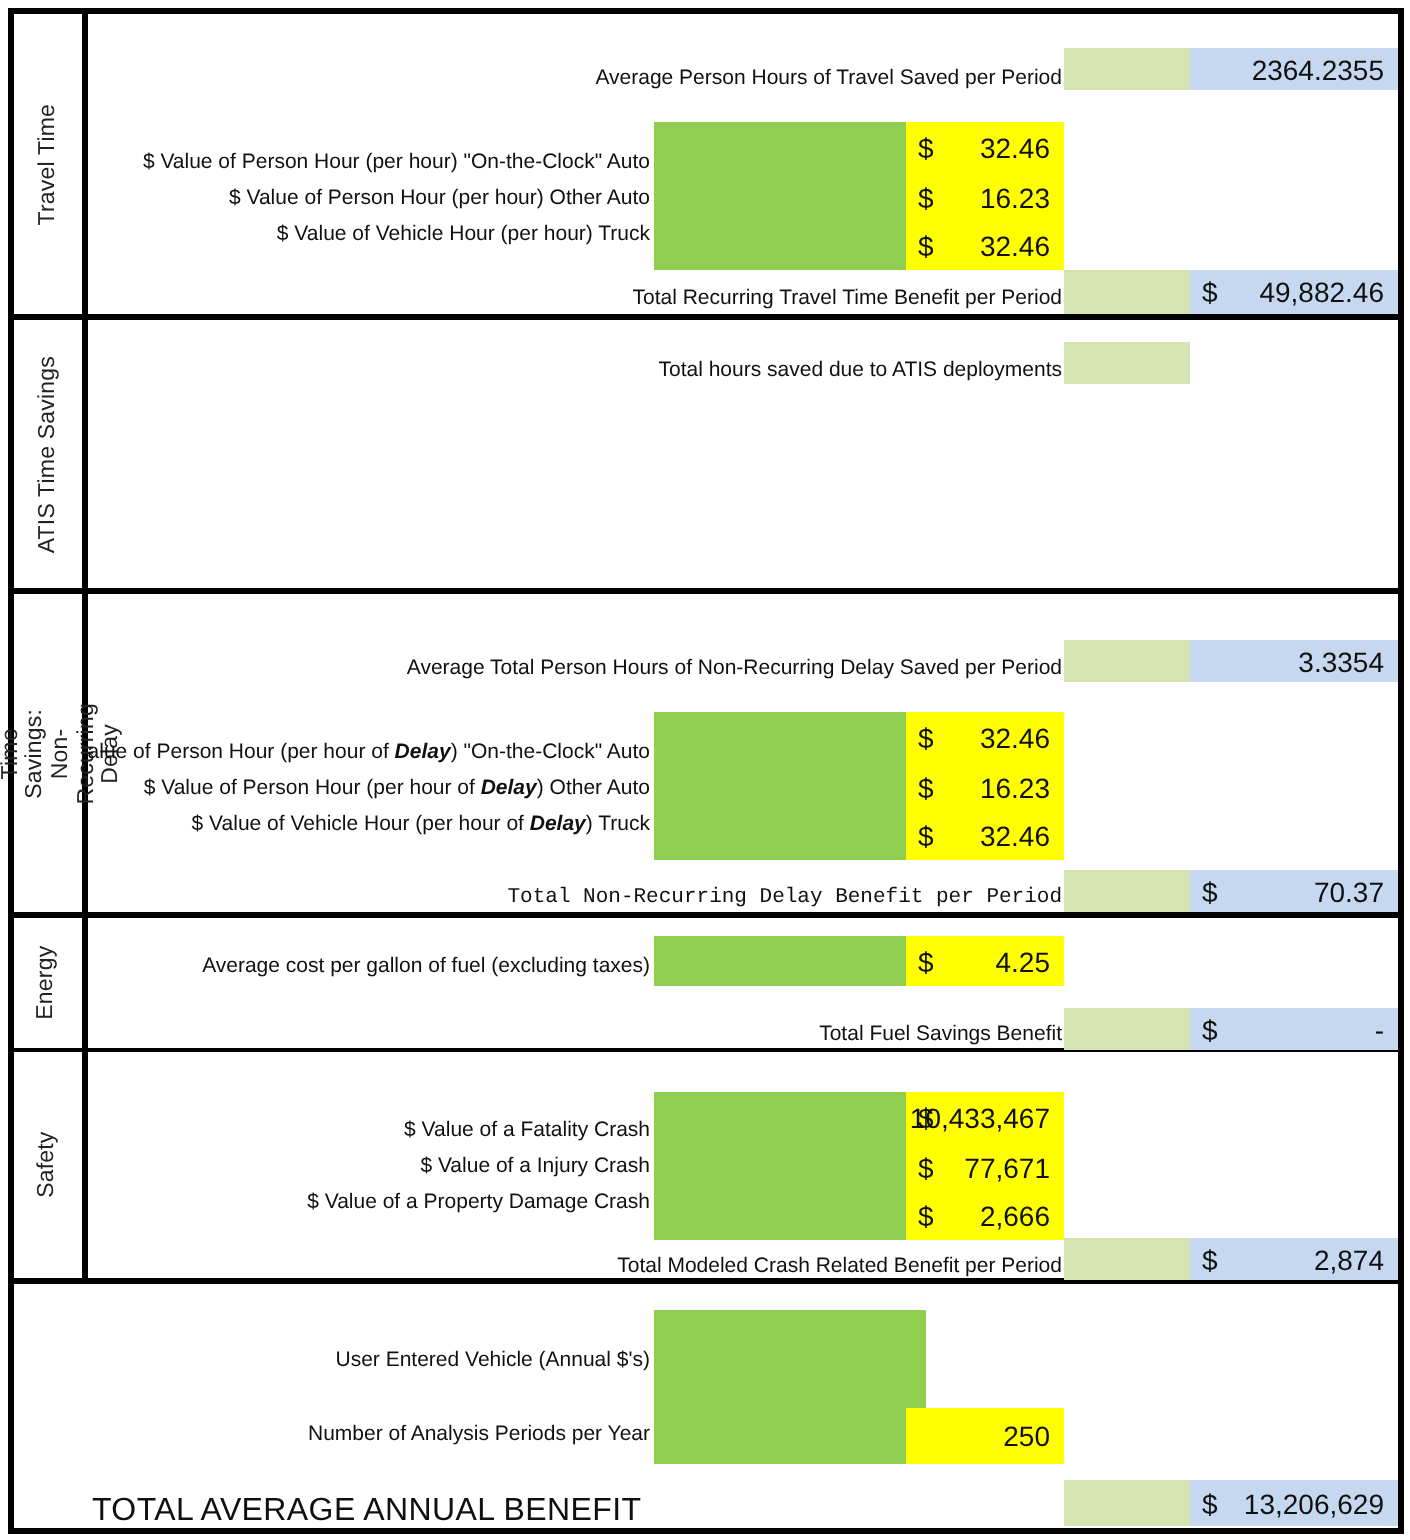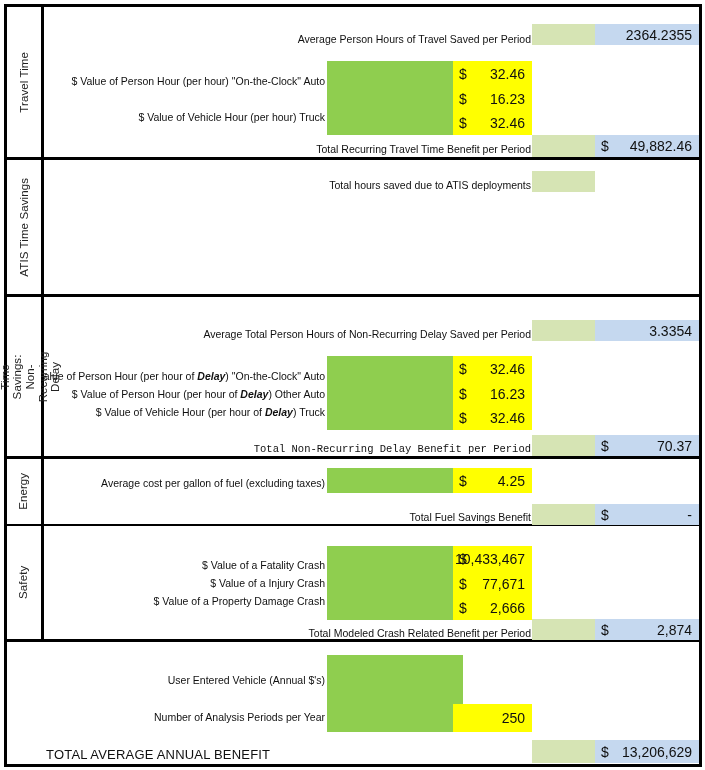--- a/index.html
+++ b/index.html
@@ -94,21 +94,21 @@
   .green  { background: #8fce4f; }
   .yellow { background: #ffff00; }
   .olive  { background: #d6e4b4; }
   .blue   { background: #c5d8ef; }
 
   .total-label {
     font-size: 10.5px;
     color: #101010;
   }
   .grand-label {
-    font-size: 13px;
+    font-size: 16px;
     color: #101010;
     letter-spacing: 0.2px;
   }
 </style>
 </head>
 <body>
 
 <div id="sheet">
 
   <div class="vline" style="left:4px;  top:4px;  width:3px;  height:763px;"></div>
@@ -151,20 +151,21 @@
   </div>
 
   <div class="cell green" style="left:327px; top:61px; width:126px; height:74px;"></div>
 
   <div class="lbl" style="right:380px; top:76px;">$ Value of Person Hour (per hour) "On-the-Clock" Auto</div>
   <div class="cell yellow" style="left:453px; top:61px; width:79px; height:25px;">
     <span class="cur">$</span>
     <span class="val">32.46</span>
   </div>
 
+  <div class="lbl" style="right:380px; top:94px;">$ Value of Person Hour (per hour) Other Auto</div>
   <div class="cell yellow" style="left:453px; top:86px; width:79px; height:25px;">
     <span class="cur">$</span>
     <span class="val">16.23</span>
   </div>
 
   <div class="lbl" style="right:380px; top:112px;">$ Value of Vehicle Hour (per hour) Truck</div>
   <div class="cell yellow" style="left:453px; top:111px; width:79px; height:24px;">
     <span class="cur">$</span>
     <span class="val">32.46</span>
   </div>

